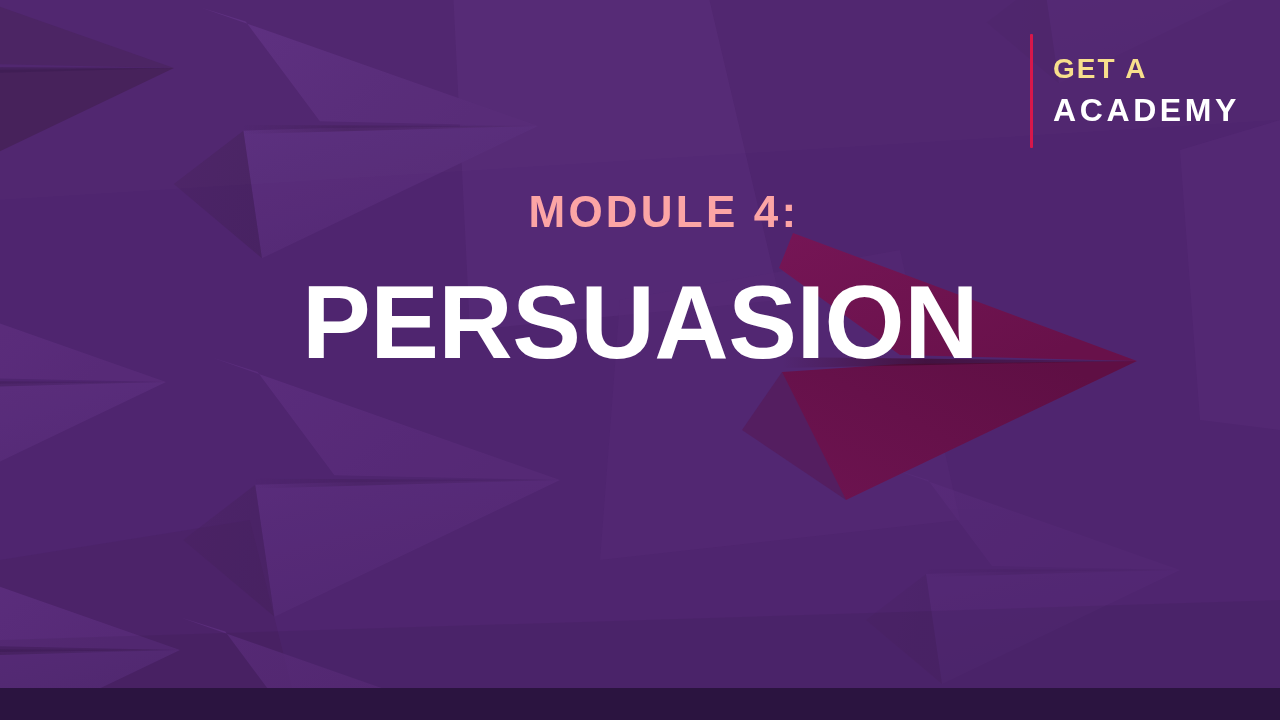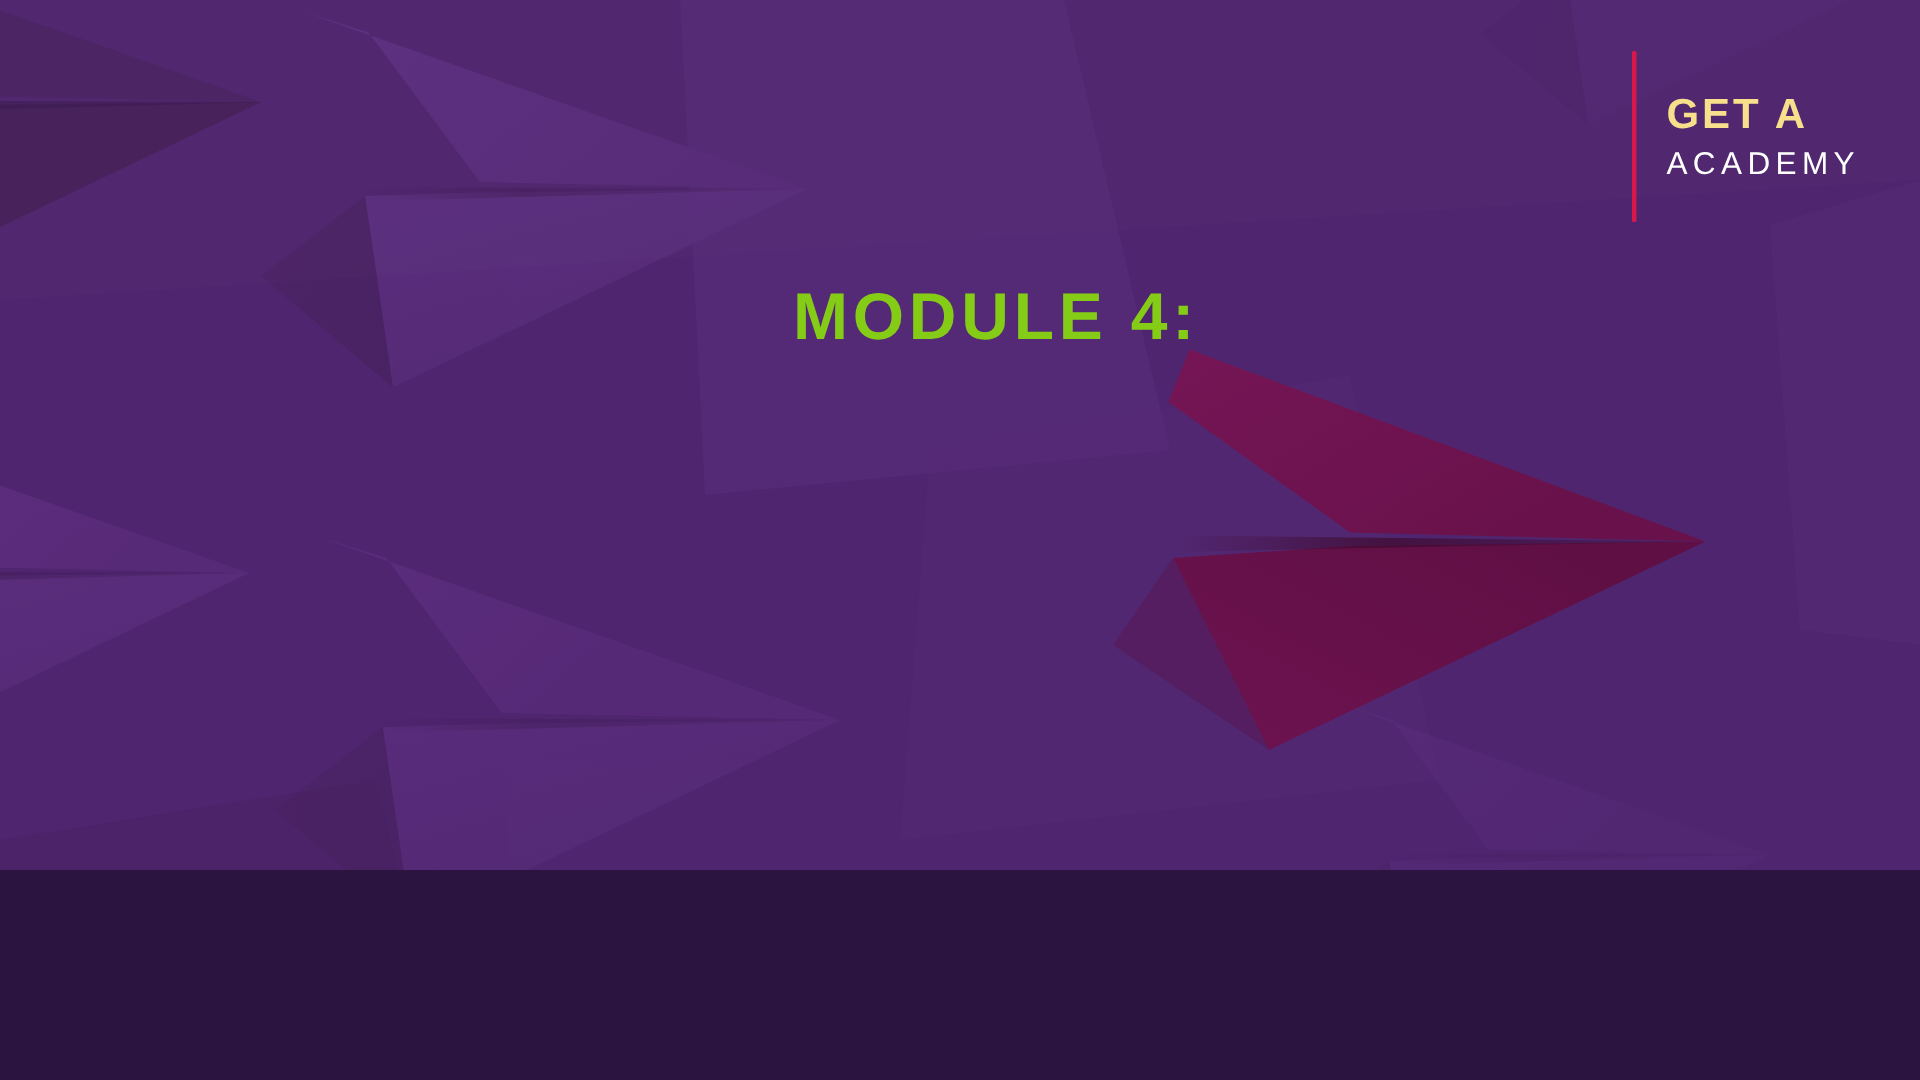--- a/index.html
+++ b/index.html
@@ -3,21 +3,21 @@
 <meta charset="utf-8">
 <style>
   html, body {
     margin: 0;
     padding: 0;
     background: #2b1440;
   }
   #slide {
     position: relative;
     width: 1280px;
-    height: 580px;
+    height: 688px;
     overflow: hidden;
     background: #4f256f;
     font-family: "Liberation Sans", sans-serif;
     -webkit-font-smoothing: antialiased;
   }
 
   
   #bg-layer {
     position: absolute;
     inset: 0;
@@ -58,39 +58,39 @@
     color: #f8df8c;
     font-size: 28px;
     font-weight: 700;
     letter-spacing: 2.0px;
     line-height: 1.32;
     text-transform: uppercase;
     white-space: nowrap;
   }
   .logo-line-academy {
     color: #ffffff;
-    font-size: 21px;
-    font-weight: 400;
+    font-size: 32px;
+    font-weight: 700;
     letter-spacing: 3.6px;
     line-height: 1.34;
     text-transform: uppercase;
     white-space: nowrap;
     margin-top: 1px;
   }
 
   
   #title-block {
     position: absolute;
     left: 0;
     right: 0;
     top: 190px;
     text-align: center;
   }
   #eyebrow {
-    color: #84cc16;
+    color: #fca5a5;
     font-size: 44px;
     font-weight: 700;
     letter-spacing: 3.2px;
     line-height: 1;
     text-transform: uppercase;
     margin: 0 0 38px 0;
     padding-left: 48px;
   }
   .headline {
     color: #ffffff;
@@ -220,16 +220,17 @@
     <div id="logo">
       <div id="logo-rule"></div>
       <div id="logo-text">
         <div class="logo-line-top">GET A</div>
         <div class="logo-line-academy">ACADEMY</div>
       </div>
     </div>
 
     <div id="title-block">
       <div id="eyebrow">MODULE 4:</div>
+      <h1 class="headline">PERSUASION</h1>
     </div>
 
   </div>
 </div>
 
 </body></html>

